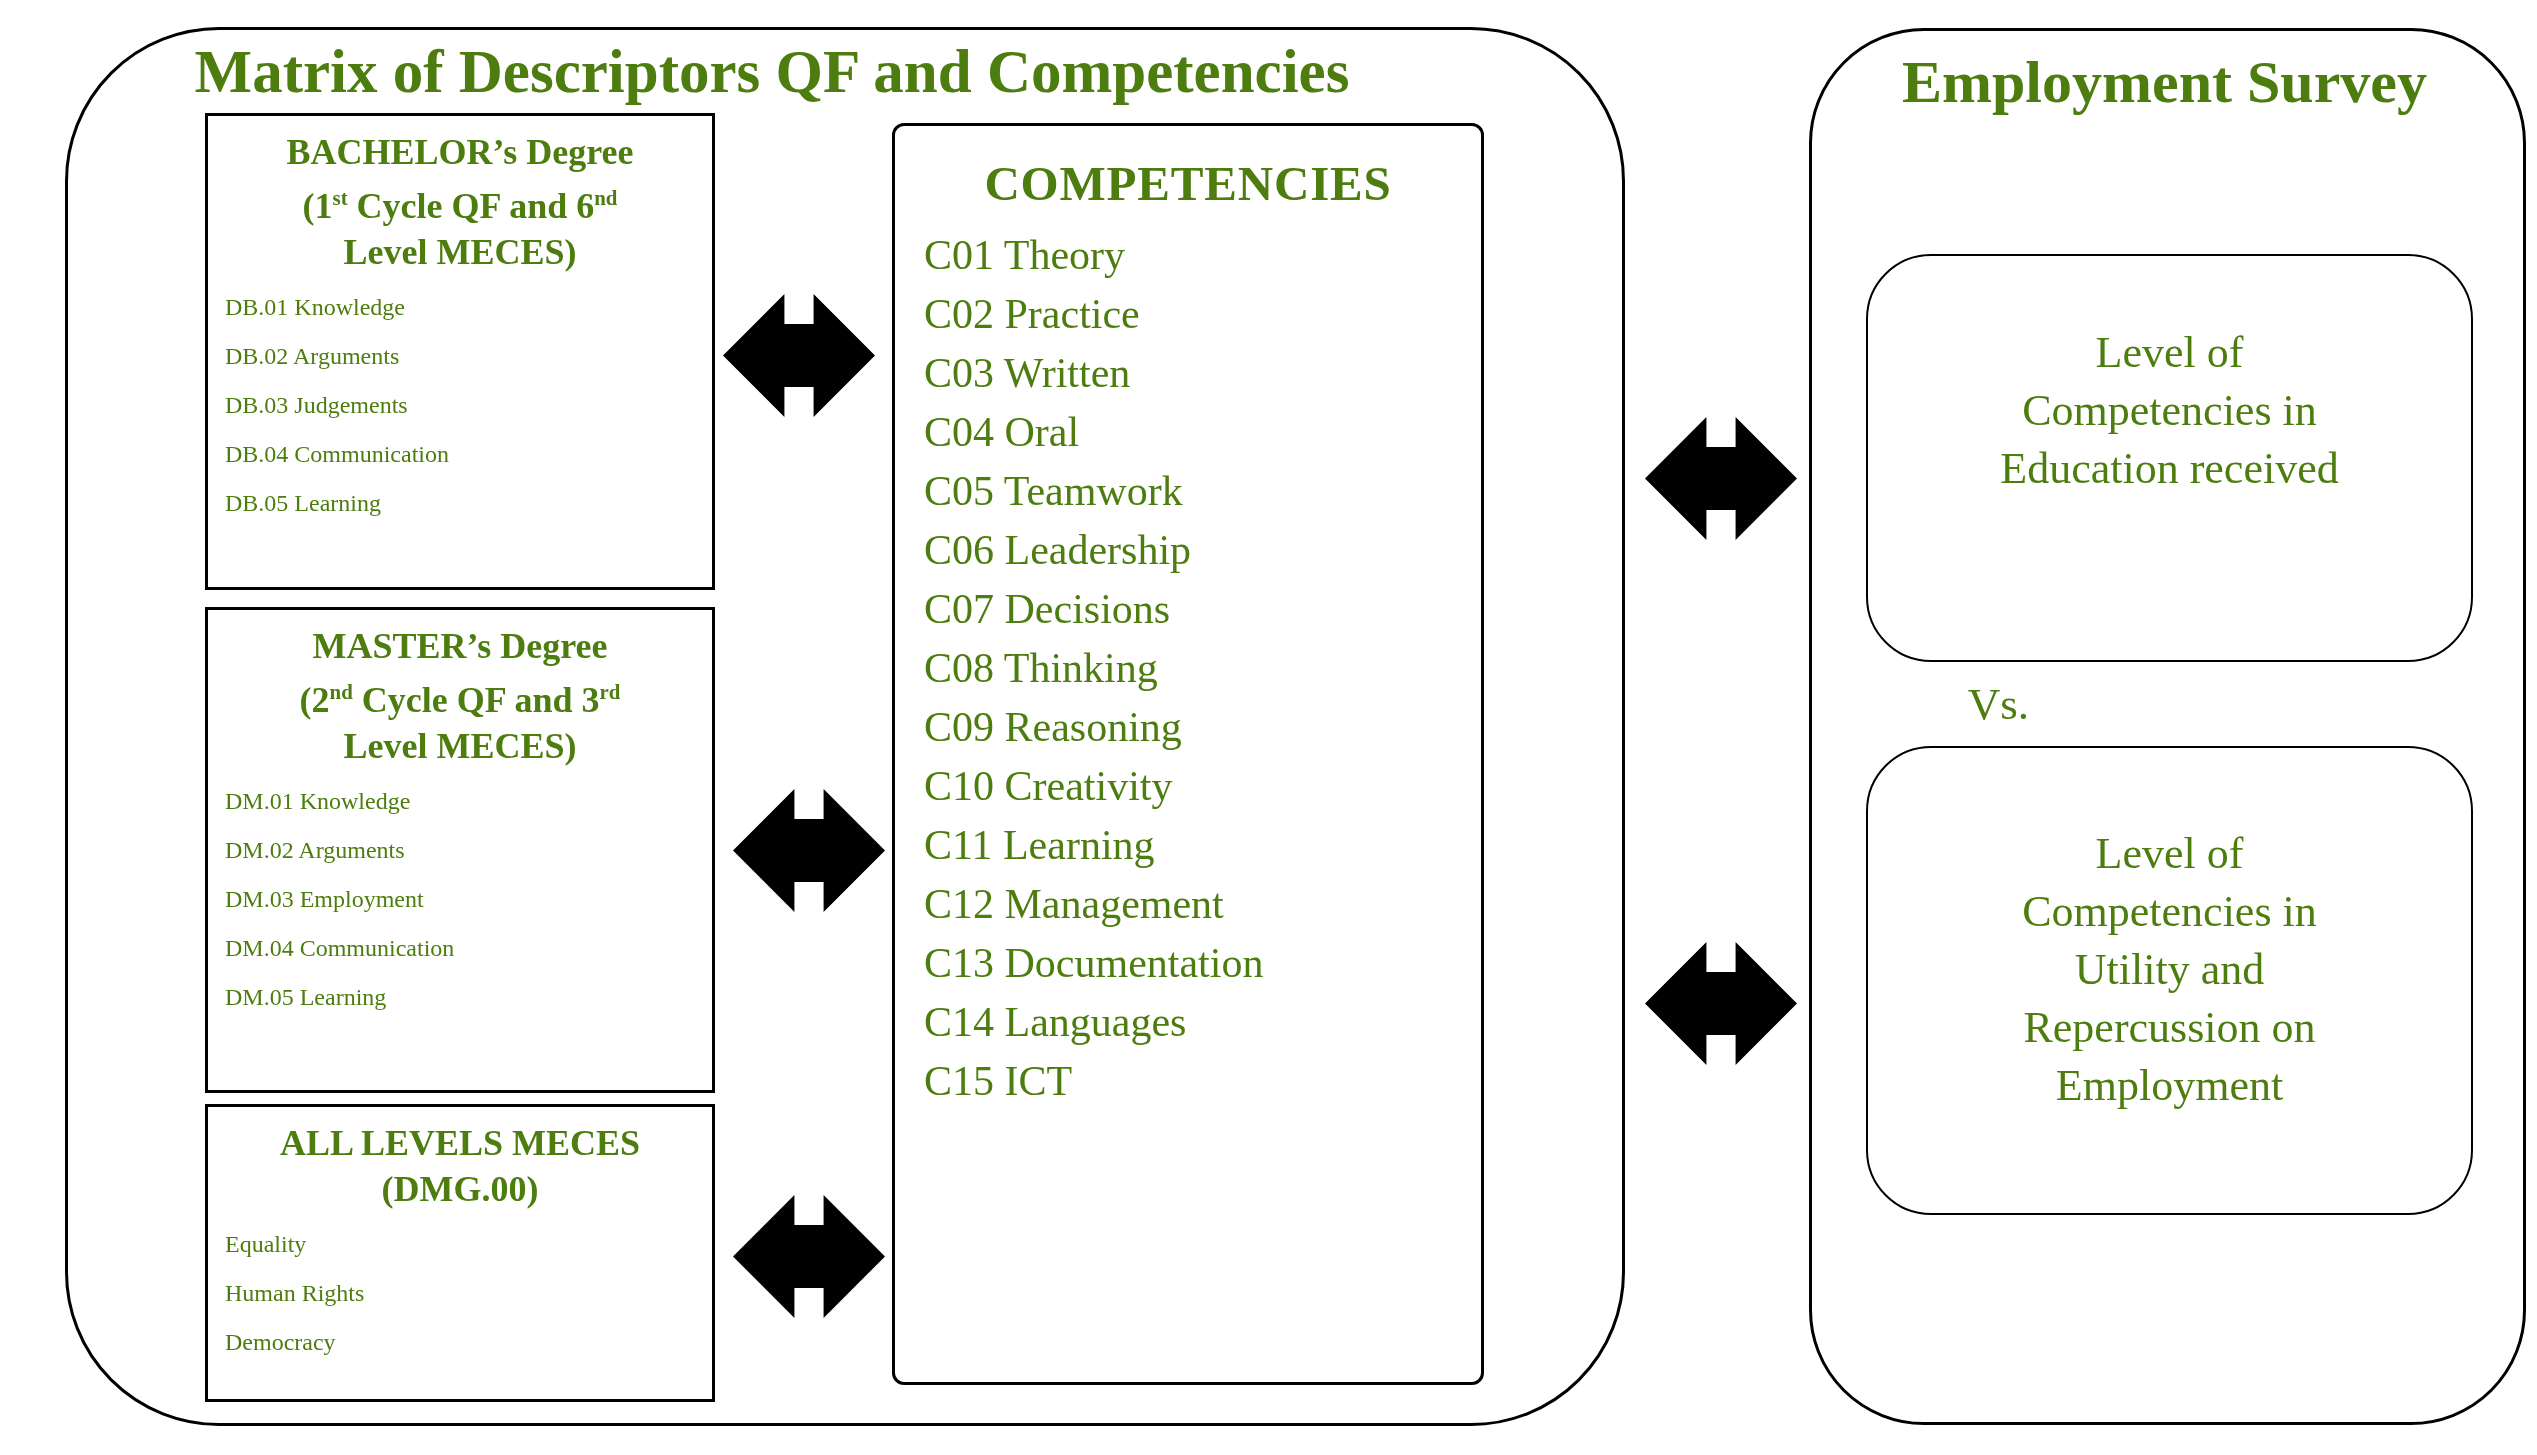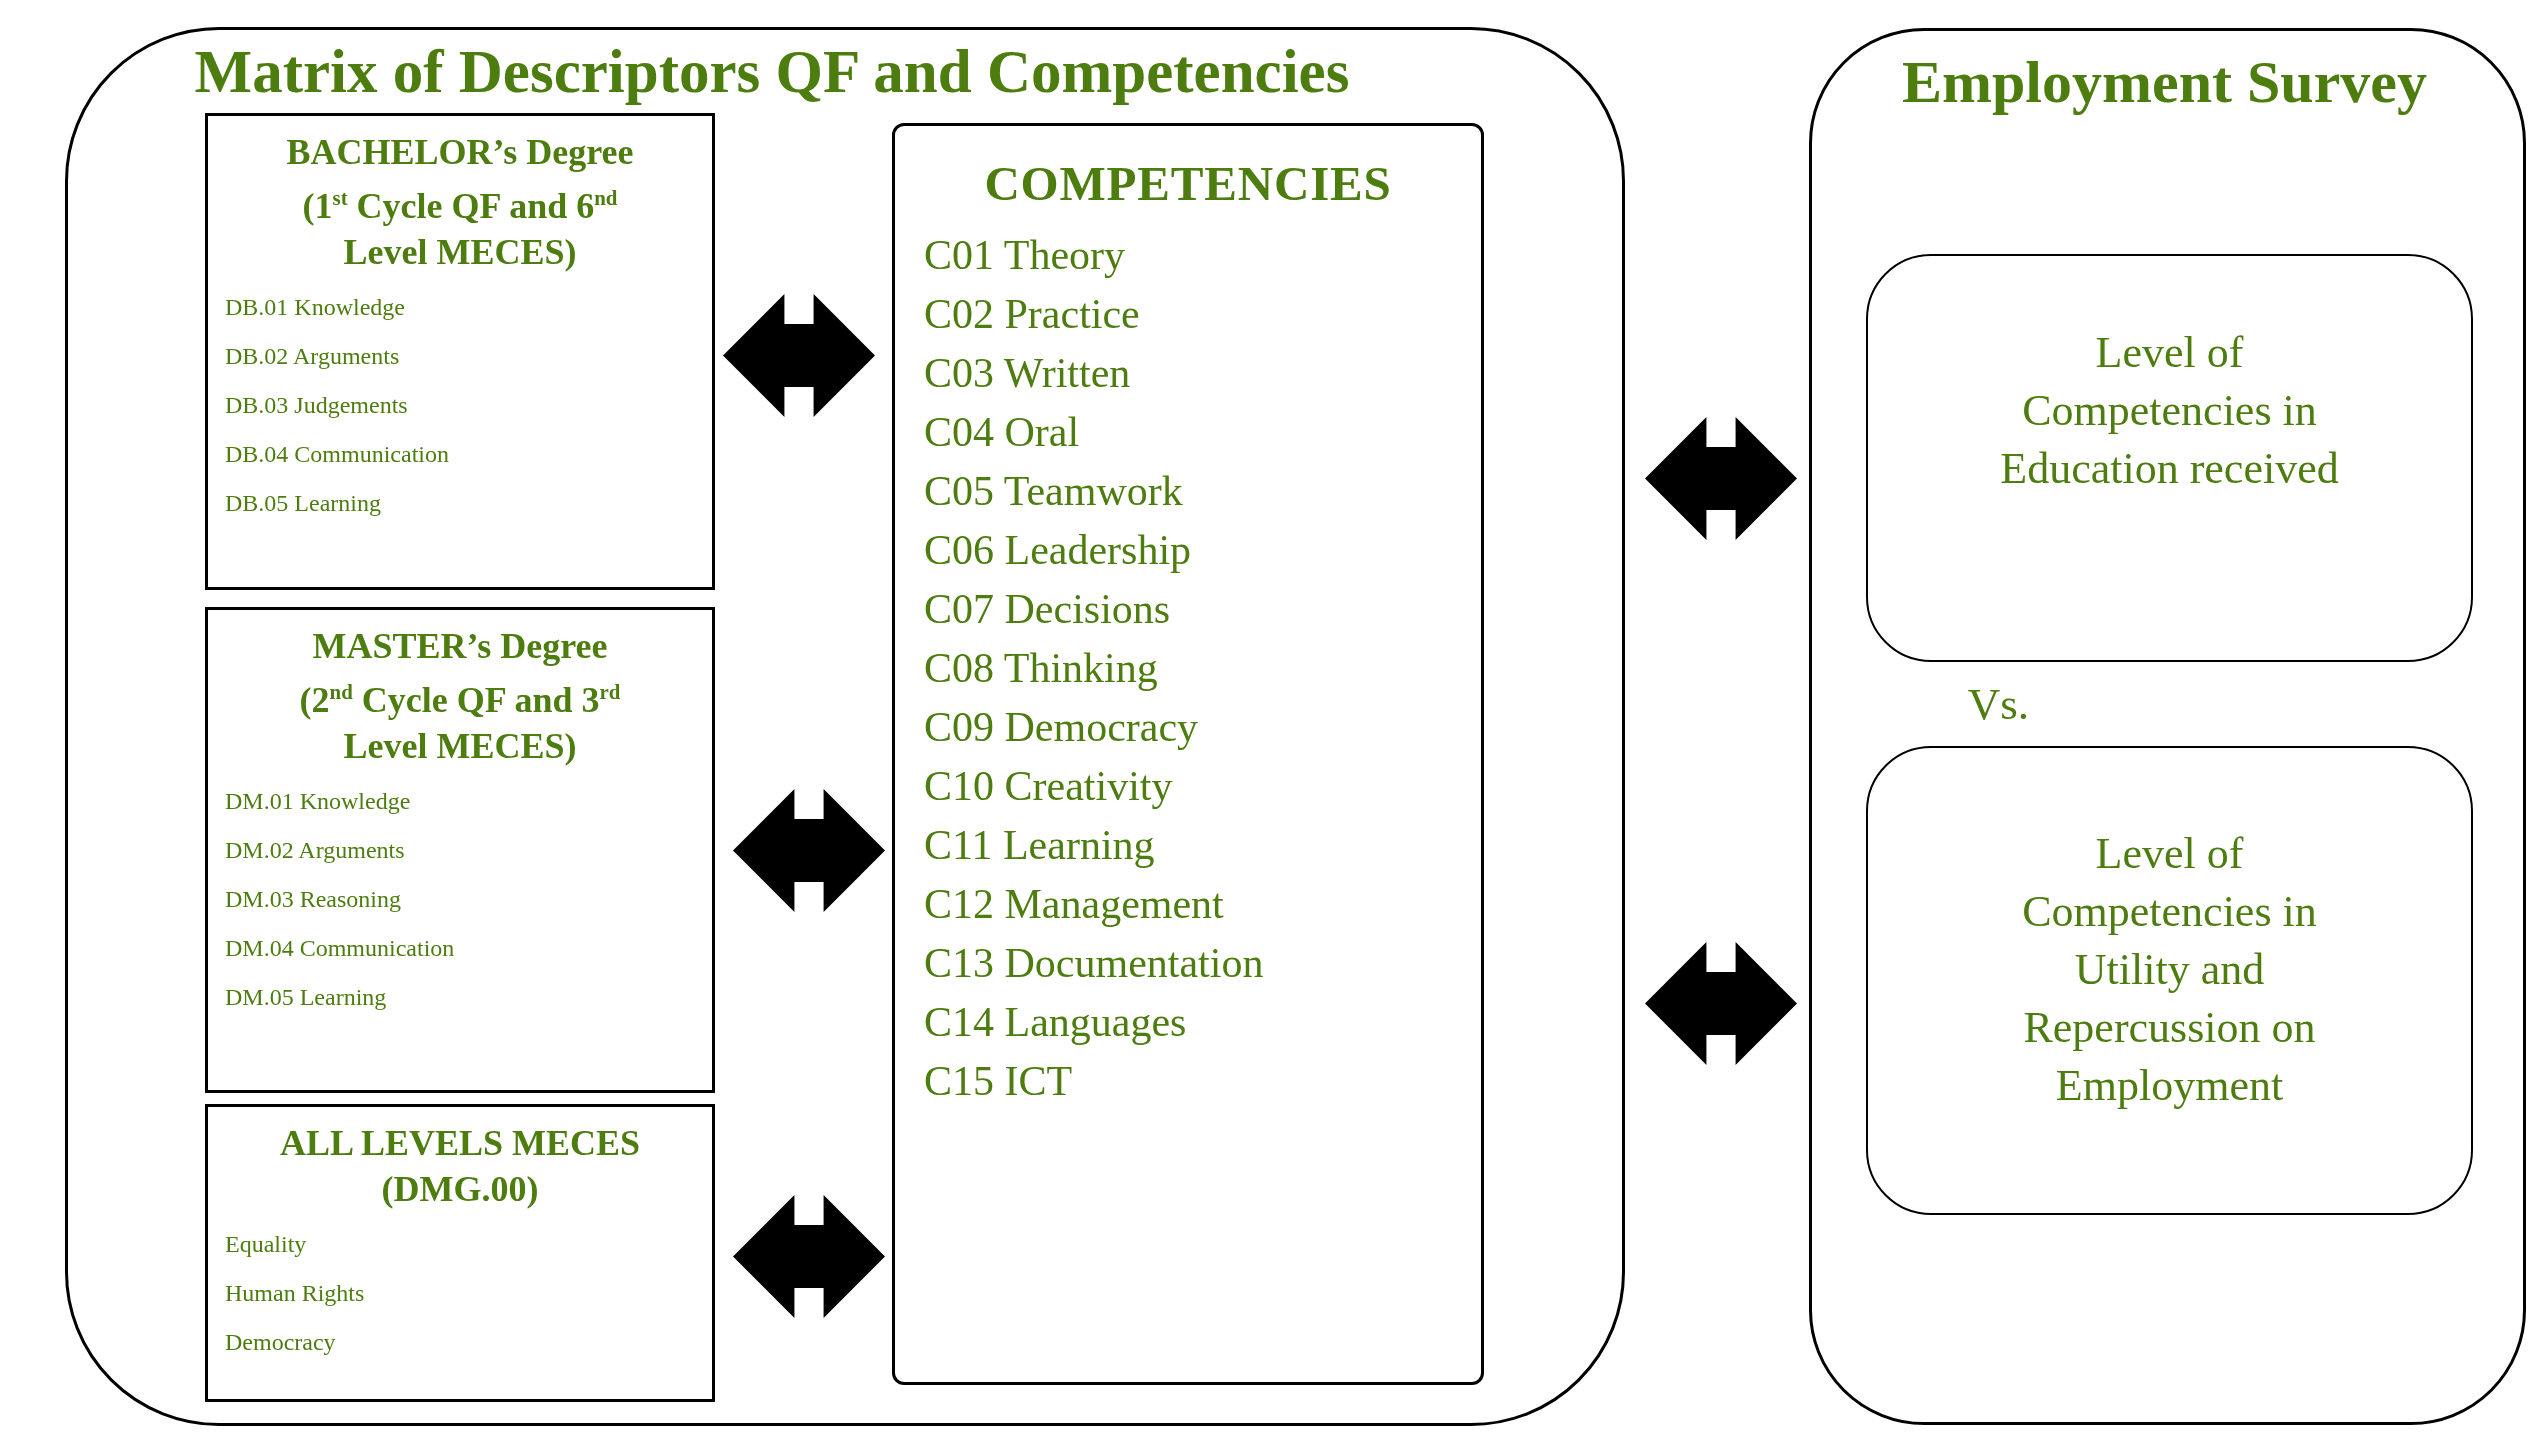--- a/index.html
+++ b/index.html
@@ -103,21 +103,21 @@
     <div class="hdr-wrap">
       <div class="hdr">MASTER’s Degree</div>
       <div class="hdr">
         <span>(2</span><span class="sup">nd</span><span> Cycle QF and 3</span><span class="sup">rd</span>
       </div>
       <div class="hdr">Level MECES)</div>
     </div>
     <div class="items">
       <div class="item">DM.01 Knowledge</div>
       <div class="item">DM.02 Arguments</div>
-      <div class="item">DM.03 Reasoning</div>
+      <div class="item">DM.03 Employment</div>
       <div class="item">DM.04 Communication</div>
       <div class="item">DM.05 Learning</div>
     </div>
   </div>
 
   <div class="abs sq-box alllevels-box">
     <div class="hdr-wrap">
       <div class="hdr">ALL LEVELS MECES</div>
       <div class="hdr">(DMG.00)</div>
     </div>
@@ -132,21 +132,21 @@
     <div class="comp-title">COMPETENCIES</div>
     <div class="comp-items">
       <div class="comp-item">C01 Theory</div>
       <div class="comp-item">C02 Practice</div>
       <div class="comp-item">C03 Written</div>
       <div class="comp-item">C04 Oral</div>
       <div class="comp-item">C05 Teamwork</div>
       <div class="comp-item">C06 Leadership</div>
       <div class="comp-item">C07 Decisions</div>
       <div class="comp-item">C08 Thinking</div>
-      <div class="comp-item">C09 Democracy</div>
+      <div class="comp-item">C09 Reasoning</div>
       <div class="comp-item">C10 Creativity</div>
       <div class="comp-item">C11 Learning</div>
       <div class="comp-item">C12 Management</div>
       <div class="comp-item">C13 Documentation</div>
       <div class="comp-item">C14 Languages</div>
       <div class="comp-item">C15 ICT</div>
     </div>
   </div>
 
   <div class="abs es-container"></div>

